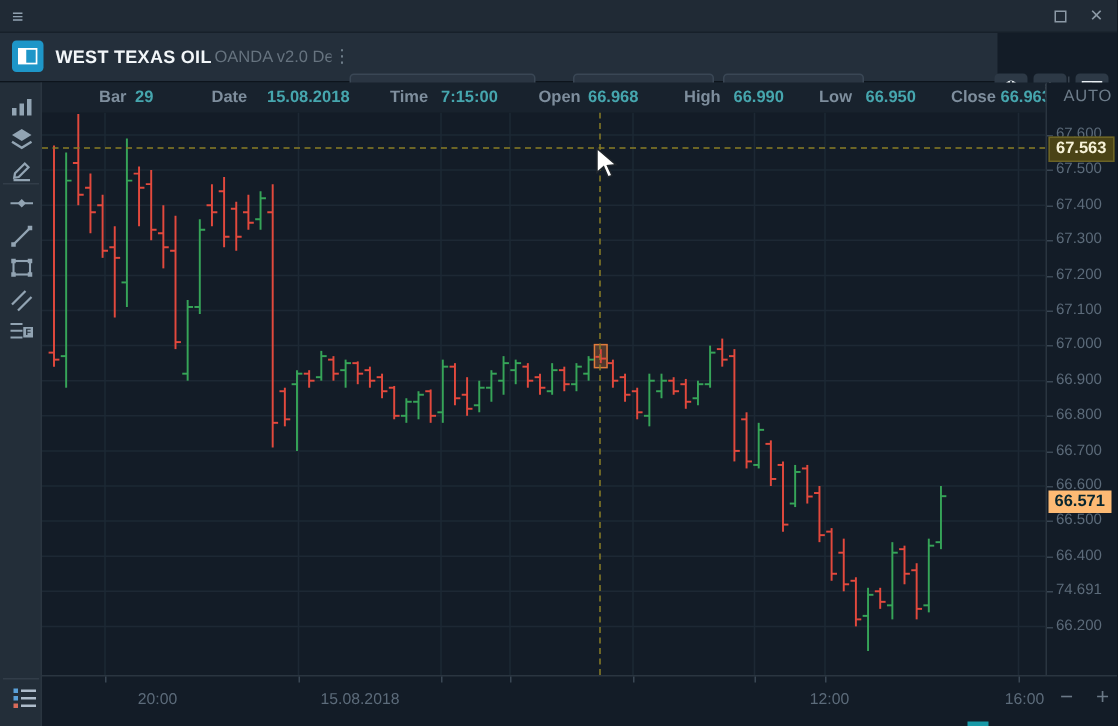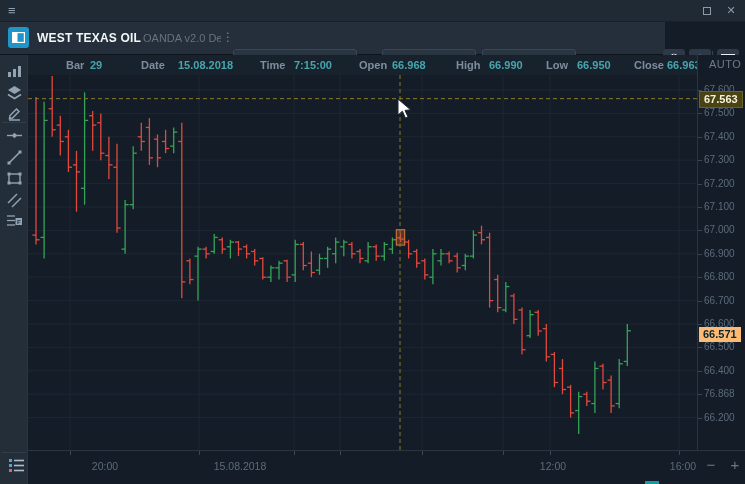--- a/index.html
+++ b/index.html
@@ -490,21 +490,21 @@
       <span class="pa-label" style="top: 216.2px;">66.800</span>
       <span class="pa-tick" style="top: 245.6px;"></span>
       <span class="pa-label" style="top: 239.6px;">66.700</span>
       <span class="pa-tick" style="top: 269px;"></span>
       <span class="pa-label" style="top: 263px;">66.600</span>
       <span class="pa-tick" style="top: 292.4px;"></span>
       <span class="pa-label" style="top: 286.4px;">66.500</span>
       <span class="pa-tick" style="top: 315.8px;"></span>
       <span class="pa-label" style="top: 309.8px;">66.400</span>
       <span class="pa-tick" style="top: 339.2px;"></span>
-      <span class="pa-label" style="top: 333.2px;">76.868</span>
+      <span class="pa-label" style="top: 333.2px;">74.691</span>
       <span class="pa-tick" style="top: 362.6px;"></span>
       <span class="pa-label" style="top: 356.6px;">66.200</span>
       <span class="pa-cross" style="top: 35.658px;">67.563</span>
       <span class="pa-last" style="top: 271.786px;">66.571</span>
     </div>
 
   <div class="time-axis" id="timeAxis">
     <span class="zoom-ctl" style="left:675px;">−</span>
     <span class="zoom-ctl" style="left:699px;">+</span>
     <span class="scroll-dot"></span>

